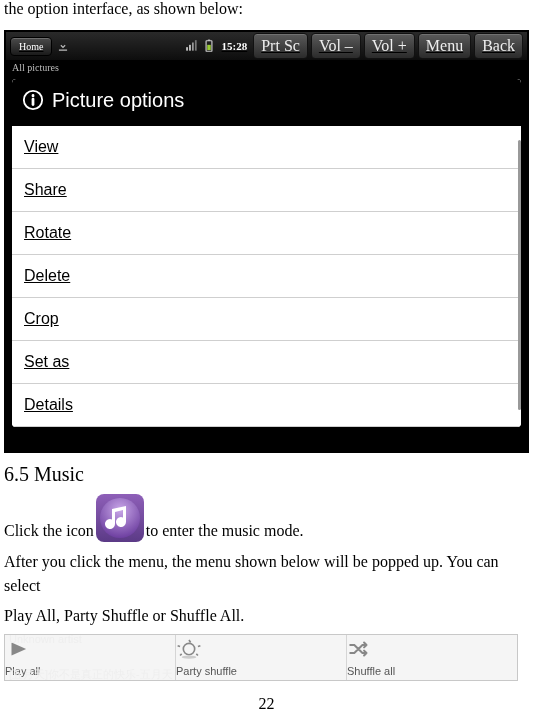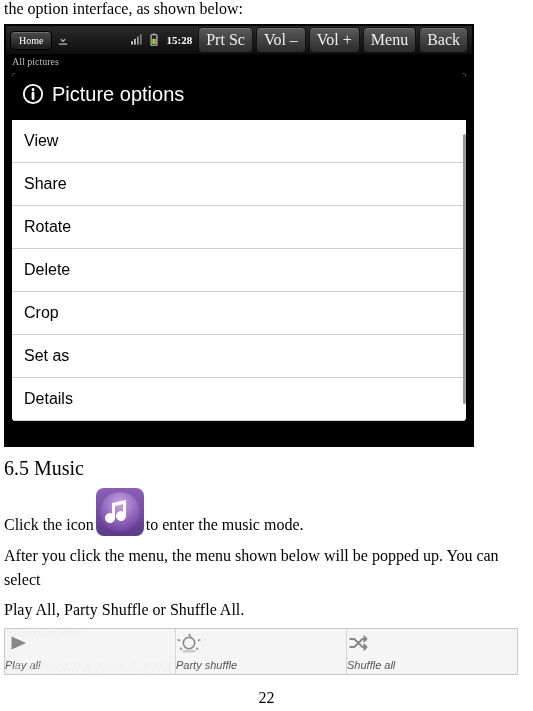--- a/index.html
+++ b/index.html
@@ -1,20 +1,20 @@
 <!DOCTYPE html>
 <html><head>
 <meta charset="utf-8">
 <style>
   * { box-sizing: border-box; margin: 0; padding: 0; }
   body { font-family: "Times New Roman", serif; font-size: 16px; color: #000; background: #fff; width: 533px; }
   .page { padding: 0 4px; }
   .intro { font-size: 16px; margin-bottom: 6px; }
 
-  .phone-frame { border: 2px solid #000; background: #000; width: 470px; margin: 6px 0 10px 0; position: relative; }
+  .phone-frame { border: 2px solid #000; background: #000; width: 525px; margin: 12px 0 10px 0; position: relative; text-decoration: underline; }
 
   .statusbar { display: flex; align-items: center; height: 28px; background: linear-gradient(#2a2a2a,#0d0d0d); padding: 0 4px; gap: 4px; }
   .sb-btn { background: linear-gradient(#4b4b4b,#1b1b1b); color: #fff; font-size: 10px; border: 1px solid #000; border-radius: 4px; padding: 3px 8px; box-shadow: inset 0 1px 0 rgba(255,255,255,0.2); }
   .sb-left { display: flex; gap: 4px; align-items: center; }
   .sb-mid { flex: 1; }
   .sb-right { display: flex; gap: 3px; align-items: center; }
   .sb-icon { width: 14px; height: 16px; display: inline-flex; }
   .sb-time { color: #fff; font-size: 11px; font-weight: bold; padding: 0 3px; }
   .sb-top-btn { background: linear-gradient(#5a5a5a,#2b2b2b); color: #eee; font-size: 16px; border: 1px solid #111; border-radius: 4px; padding: 3px 7px; box-shadow: inset 0 1px 0 rgba(255,255,255,0.15); }
 
@@ -28,21 +28,21 @@
   .dialog-item { padding: 12px 12px; border-bottom: 1px solid #cfcfcf; font-family: Arial, sans-serif; font-size: 16px; color: #000; }
   .dialog-scroll { position: absolute; right: 6px; top: 108px; width: 3px; height: 270px; background: #999; border-radius: 2px; }
   .bottom-strip { height: 18px; background: #000; }
 
   .section-title { font-weight: normal; font-size: 20px; margin: 4px 0 6px 0; }
   .music-line { display: flex; align-items: flex-end; gap: 2px; margin: 2px 0 4px 0; }
   .music-icon { width: 48px; height: 48px; border-radius: 8px; background: linear-gradient(#8e5fb8,#5b3a86); display: inline-flex; align-items: center; justify-content: center; margin: 2px 0; }
   .music-text { padding-bottom: 4px; }
   .para { margin: 6px 0; line-height: 1.5; }
 
-  .menu-row { display: flex; border: 1px solid #c8c8c8; background: #f5f5f5; margin: 6px 11px 4px 0; position: relative; font-style: italic;}
+  .menu-row { display: flex; border: 1px solid #c8c8c8; background: #f5f5f5; margin: 6px 11px 4px 0; position: relative;}
   .menu-item { flex: 1; display: flex; flex-direction: column; align-items: flex-start; justify-content: center; padding: 4px 0 3px 0; border-right: 1px solid #d5d5d5; }
   .menu-item:last-child { border-right: none; }
   .menu-item .lbl { font-size: 11px; color: #555; font-family: Arial, sans-serif; margin-top: 2px; }
   .menu-item svg { width: 26px; height: 20px; }
   .ghost-text { position: absolute; left: 4px; top: -2px; font-size: 11px; color: #eee; font-family: Arial, sans-serif; }
   .ghost-text2 { position: absolute; left: 4px; bottom: -2px; font-size: 11px; color: #eee; font-family: Arial, sans-serif; }
 
   .page-num { text-align: center; font-size: 16px; margin: 14px 0 6px 0; }
 </style>
 </head>

